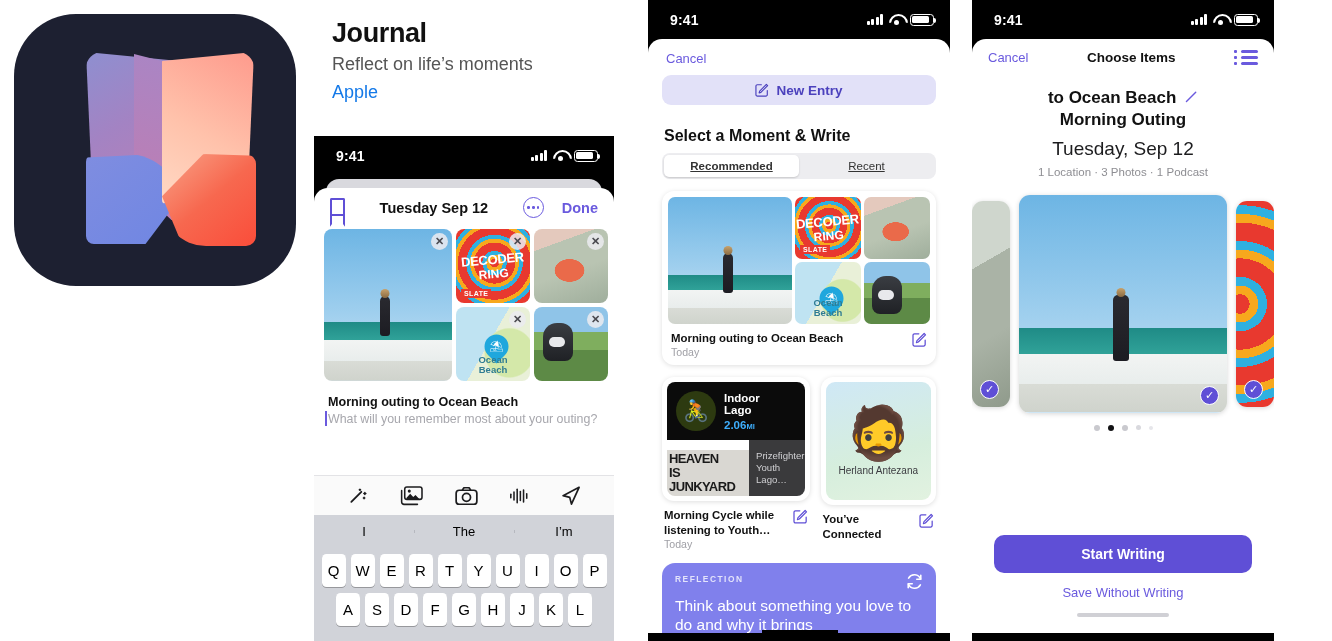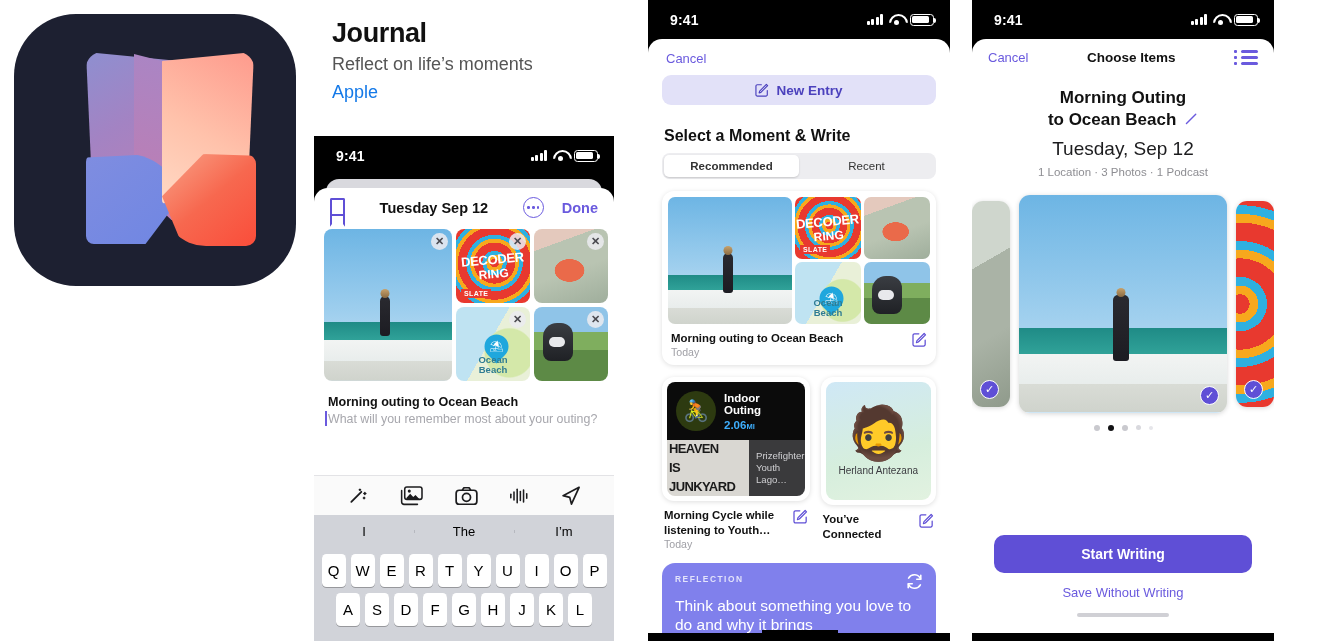--- a/index.html
+++ b/index.html
@@ -245,21 +245,21 @@
     display:flex; align-items:center; justify-content:center; gap:7px;
     color:#4b41bd; font-size:13.5px; font-weight:bold;
   }
   .sect-title{ font-size:16px; font-weight:bold; color:#111; padding:22px 0 0 16px; }
   .segment{
     margin:8px 14px 0 14px; height:26px; background:#ededf0; border-radius:8px;
     display:flex; padding:2px;
   }
   .seg{
     flex:1; display:flex; align-items:center; justify-content:center;
-    font-size:11.5px; color:#333; border-radius:5px;
+    font-size:11.5px; color:#333; border-radius:5px;text-decoration:underline;
   }
   .seg.on{ background:#fff; font-weight:bold; box-shadow:0 1px 2px rgba(0,0,0,.16); }
 
   .card{
     margin:12px 14px 0 14px; background:#fff; border-radius:12px;
     box-shadow:0 1px 5px rgba(0,0,0,.13); padding:6px 6px 7px 6px;
   }
   .card-grid{ display:grid; grid-template-columns:1fr 66px 66px; gap:3px; }
   .cg-tile{ position:relative; border-radius:7px; overflow:hidden; height:62px; }
   .cg-tile.big{ grid-row:span 2; height:127px; }
@@ -282,21 +282,21 @@
     width:40px; height:40px; border-radius:50%; background:#2d3a10;
     display:flex; align-items:center; justify-content:center; font-size:21px; color:#c6ff2e;
   }
   .wo-t1{ color:#fff; font-size:11.5px; font-weight:bold; line-height:1.1; }
   .wo-t2{ color:#3eaefc; font-size:11.5px; font-weight:bold; margin-top:2px; }
   .wo-t2 small{ font-size:7.5px; }
   .album{ height:56px; display:flex; border-radius:0 0 8px 8px; overflow:hidden; }
   .album-art{
     width:82px; background:#d9d7d2; color:#1a1a1a; font-weight:bold;
     font-size:13px; line-height:.95; padding:3px 2px; letter-spacing:-.6px;
-    display:flex; flex-direction:column; justify-content:space-between;
+    display:flex; flex-direction:column; justify-content:space-between;margin-top:10px;
   }
   .album-art i{ font-style:normal; }
   .album-meta{
     flex:1; background:#3a3a3c; color:#cfcfd2; font-size:9.6px;
     display:flex; flex-direction:column; justify-content:center; padding-left:7px; line-height:1.3;
   }
   .memoji-card{
     height:118px; border-radius:9px;
     background:linear-gradient(165deg,#cfe8f6 0%,#d6eedd 60%,#e2f2e0 100%);
     display:flex; flex-direction:column; align-items:center; justify-content:center; gap:6px;
@@ -593,21 +593,21 @@
         </div>
       </div>
 
       <div class="two-col">
         <div>
           <div class="mini-card">
             <div class="workout">
               <div class="wo-ring">🚴</div>
               <div>
                 <div class="wo-t1">Indoor</div>
-                <div class="wo-t1">Outing</div>
+                <div class="wo-t1">Lago</div>
                 <div class="wo-t2"><span>2.06</span><small>MI</small></div>
               </div>
             </div>
             <div class="album">
               <div class="album-art">
                 <i>HEAVEN</i>
                 <i>IS</i>
                 <i>JUNKYARD</i>
               </div>
               <div class="album-meta">
@@ -693,27 +693,27 @@
             </span>
             <span>
               <b></b>
               <u></u>
             </span>
         </div>
       </div>
 
       <div class="entry-head">
         <div class="eh-title">
-          <div>Morning Outing</div>
           <div>
             <span>to Ocean Beach</span>
             <svg class="pencil" width="14" height="14" viewBox="0 0 16 16">
               <path d="M13.4 2.6 L4 12 l-1.2 1.2" stroke="#6a5ade" stroke-width="1.6" fill="none" stroke-linecap="round"></path>
             </svg>
           </div>
+          <div>Morning Outing</div>
         </div>
         <div class="eh-date">Tuesday, Sep 12</div>
         <div class="eh-meta">1 Location · 3 Photos · 1 Podcast</div>
       </div>
 
       <div class="carousel">
         <div class="slide side">
           <div class="img-rock"></div>
           <div class="check">✓</div>
         </div>

